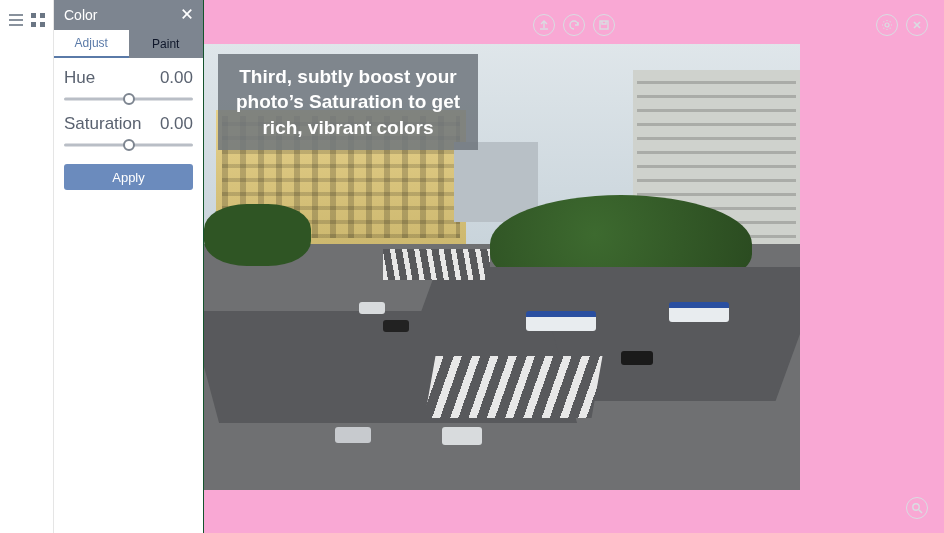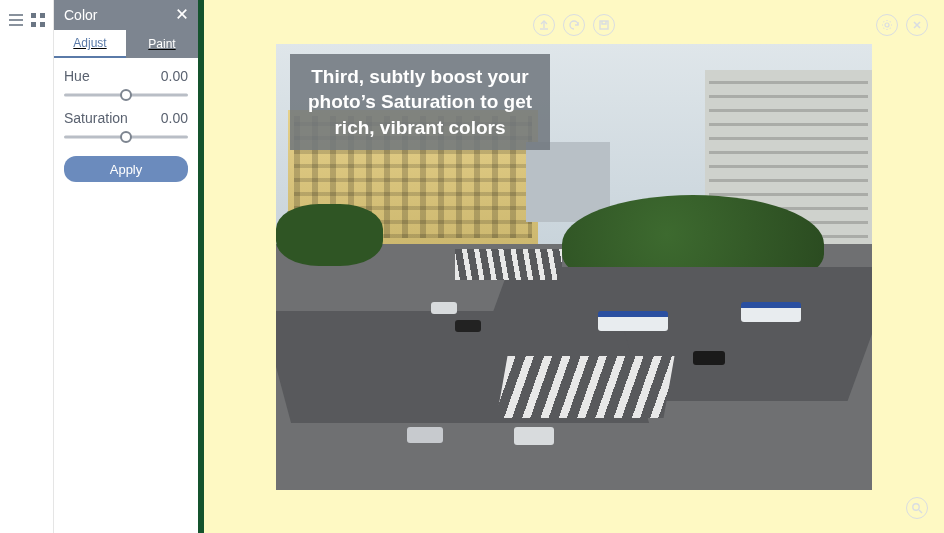--- a/index.html
+++ b/index.html
@@ -12,64 +12,64 @@
     display: flex; flex-direction: column; align-items: center;
     gap: 6px; padding-top: 12px; border-right: 1px solid #e5e5e5;
   }
   .rail-btn { width: 16px; height: 16px; color: #6b7684; cursor: pointer; }
   .rail-row { display:flex; gap:6px; }
 
   
   .panel {
     width: 150px; height: 100%; background: #fff;
     display: flex; flex-direction: column;
-    border-right: 6px solid #14532d;
+    border-right: 1px solid #14532d;
   }
   .panel-header {
     height: 30px; background: #7d8590; color: #fff;
     display: flex; align-items: center; justify-content: space-between;
     padding: 0 10px; font-size: 14px; font-weight: 400;
   }
   .panel-header .close { cursor: pointer; font-size: 16px; }
 
-  .tabs { display: flex; height: 28px; text-decoration: underline; }
+  .tabs { display: flex; height: 28px; }
   .tab {
     flex: 1; display: flex; align-items: center; justify-content: center;
     font-size: 12px; cursor: pointer;
   }
   .tab.active { background: #fff; color: #5a7aa8; border-bottom: 2px solid #5a7aa8; }
-  .tab.inactive { background: #7d8590; color: #ffffff; }
+  .tab.inactive { background: #7d8590; color: #0f172a; }
 
   .sliders { padding: 10px 10px 6px 10px; display: flex; flex-direction: column; gap: 8px; }
   .slider-row {}
-  .slider-top { display:flex; justify-content: space-between; font-size: 14px; color: #5a6270; margin-bottom: 4px; gap: 16px;}
+  .slider-top { display:flex; justify-content: space-between; font-size: 17px; color: #5a6270; margin-bottom: 4px; gap: 16px;}
   .track {
     position: relative; height: 14px; display:flex; align-items:center;
   }
   .track-line {
     position:absolute; left:0; right:0; top:50%; height:3px;
     background: #b9bec6; border-radius: 2px; transform: translateY(-50%);
   }
   .thumb {
     position:absolute; width:12px; height:12px; border-radius:50%;
     background:#fff; border:2px solid #7d8590; top:50%; transform: translate(-50%,-50%);
     cursor: grab;
   }
 
   .apply-btn {
     margin: 6px 10px 0 10px; height: 26px;
     background: #6b8bbd; color:#fff; font-size:13px;
     display:flex; align-items:center; justify-content:center;
-    border-radius: 12px; cursor:pointer;
+    border-radius: 3px; cursor:pointer;
   }
 
   
   .editor {
-    flex: 1; height: 100%; background: #fef9c3; position: relative;
-    display:flex; align-items:center; justify-content:center;
+    flex: 1; height: 100%; background: #f9a8d4; position: relative;
+    display:flex; align-items:center; 
   }
   .top-toolbar {
     position:absolute; top:14px; left:50%; transform:translateX(-50%);
     display:flex; gap:8px;
   }
   .corner-toolbar {
     position:absolute; top:14px; right:16px; display:flex; gap:8px;
   }
   .round-btn {
     width:22px; height:22px; border-radius:50%;

